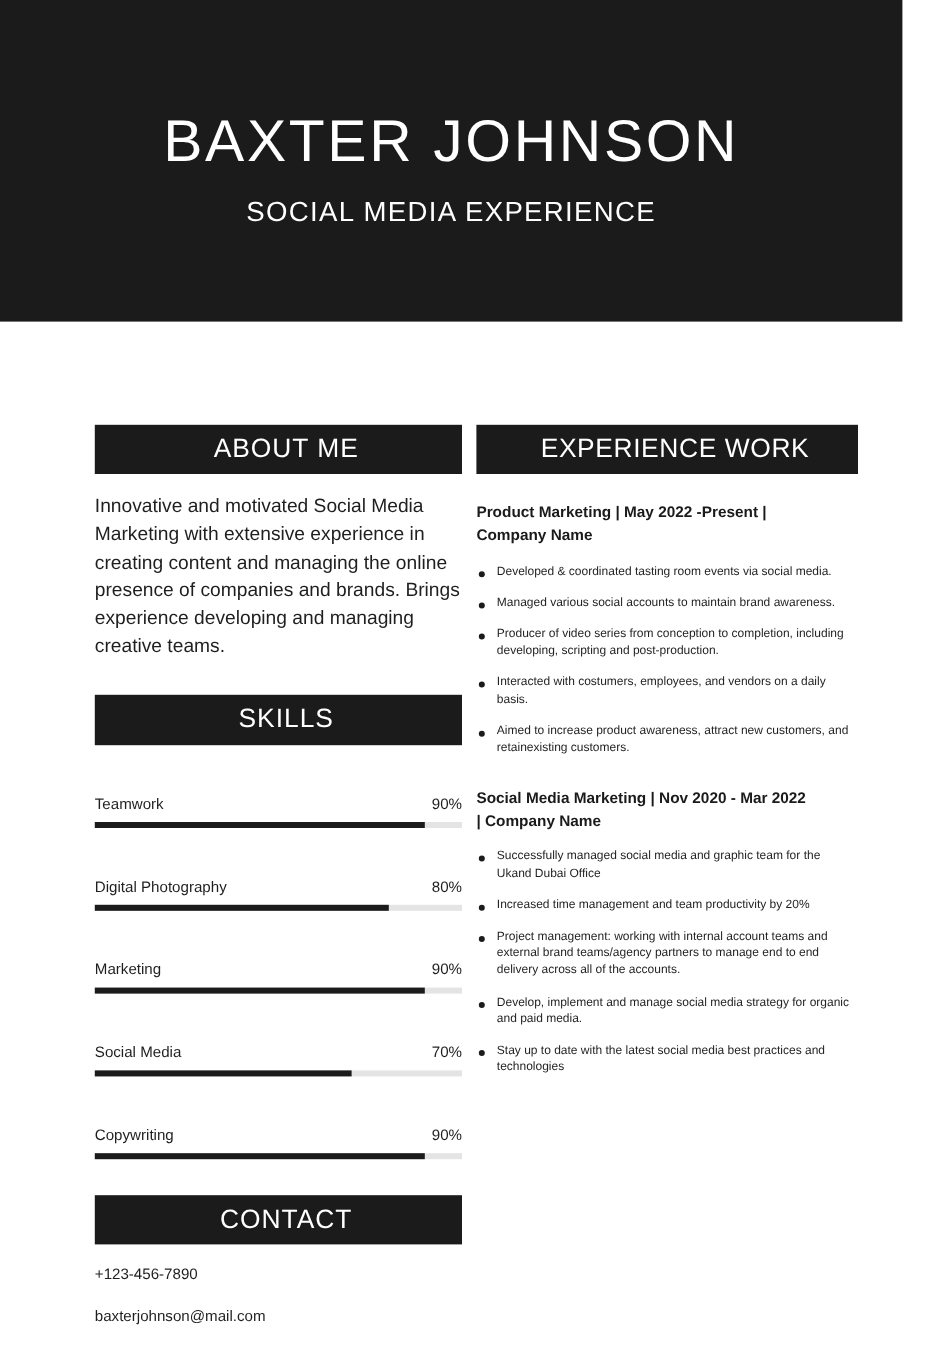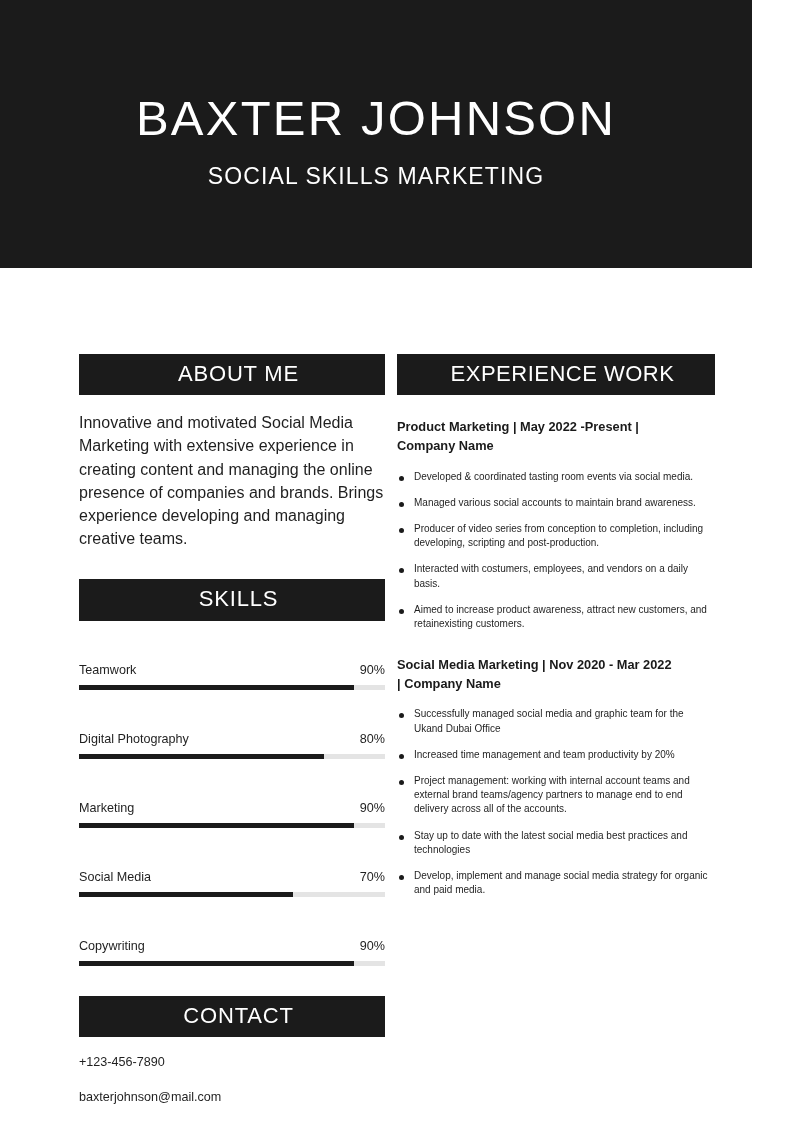--- a/index.html
+++ b/index.html
@@ -171,21 +171,21 @@
     margin-top: 24px;
   }
 </style>
 </head>
 <body>
 
 <div class="page">
 
   <div class="header">
     <div class="header-name">BAXTER JOHNSON</div>
-    <div class="header-role">SOCIAL SKILLS MARKETING</div>
+    <div class="header-role">SOCIAL MEDIA EXPERIENCE</div>
   </div>
 
   <div class="body-wrap">
 
     <div class="col-left">
 
       <div class="section-bar">ABOUT ME</div>
       <div class="about-text">Innovative and motivated Social Media Marketing with extensive experience in creating content and managing the online presence of companies and brands. Brings experience developing and managing creative teams.</div>
 
       <div class="skills">
@@ -267,21 +267,21 @@
           <li>Aimed to increase product awareness, attract new customers, and retainexisting customers.</li>
         </ul>
       </div>
 
       <div class="job job-second">
         <div class="job-title">Social Media Marketing | Nov 2020 - Mar 2022 | Company Name</div>
         <ul class="bullets">
           <li>Successfully managed social media and graphic team for the Ukand Dubai Office</li>
           <li>Increased time management and team productivity by 20%</li>
           <li>Project management: working with internal account teams and external brand teams/agency partners to manage end to end delivery across all of the accounts.</li>
+          <li>Develop, implement and manage social media strategy for organic and paid media.</li>
           <li>Stay up to date with the latest social media best practices and technologies</li>
-          <li>Develop, implement and manage social media strategy for organic and paid media.</li>
         </ul>
       </div>
 
     </div>
 
   </div>
 </div>
 
 </body></html>

